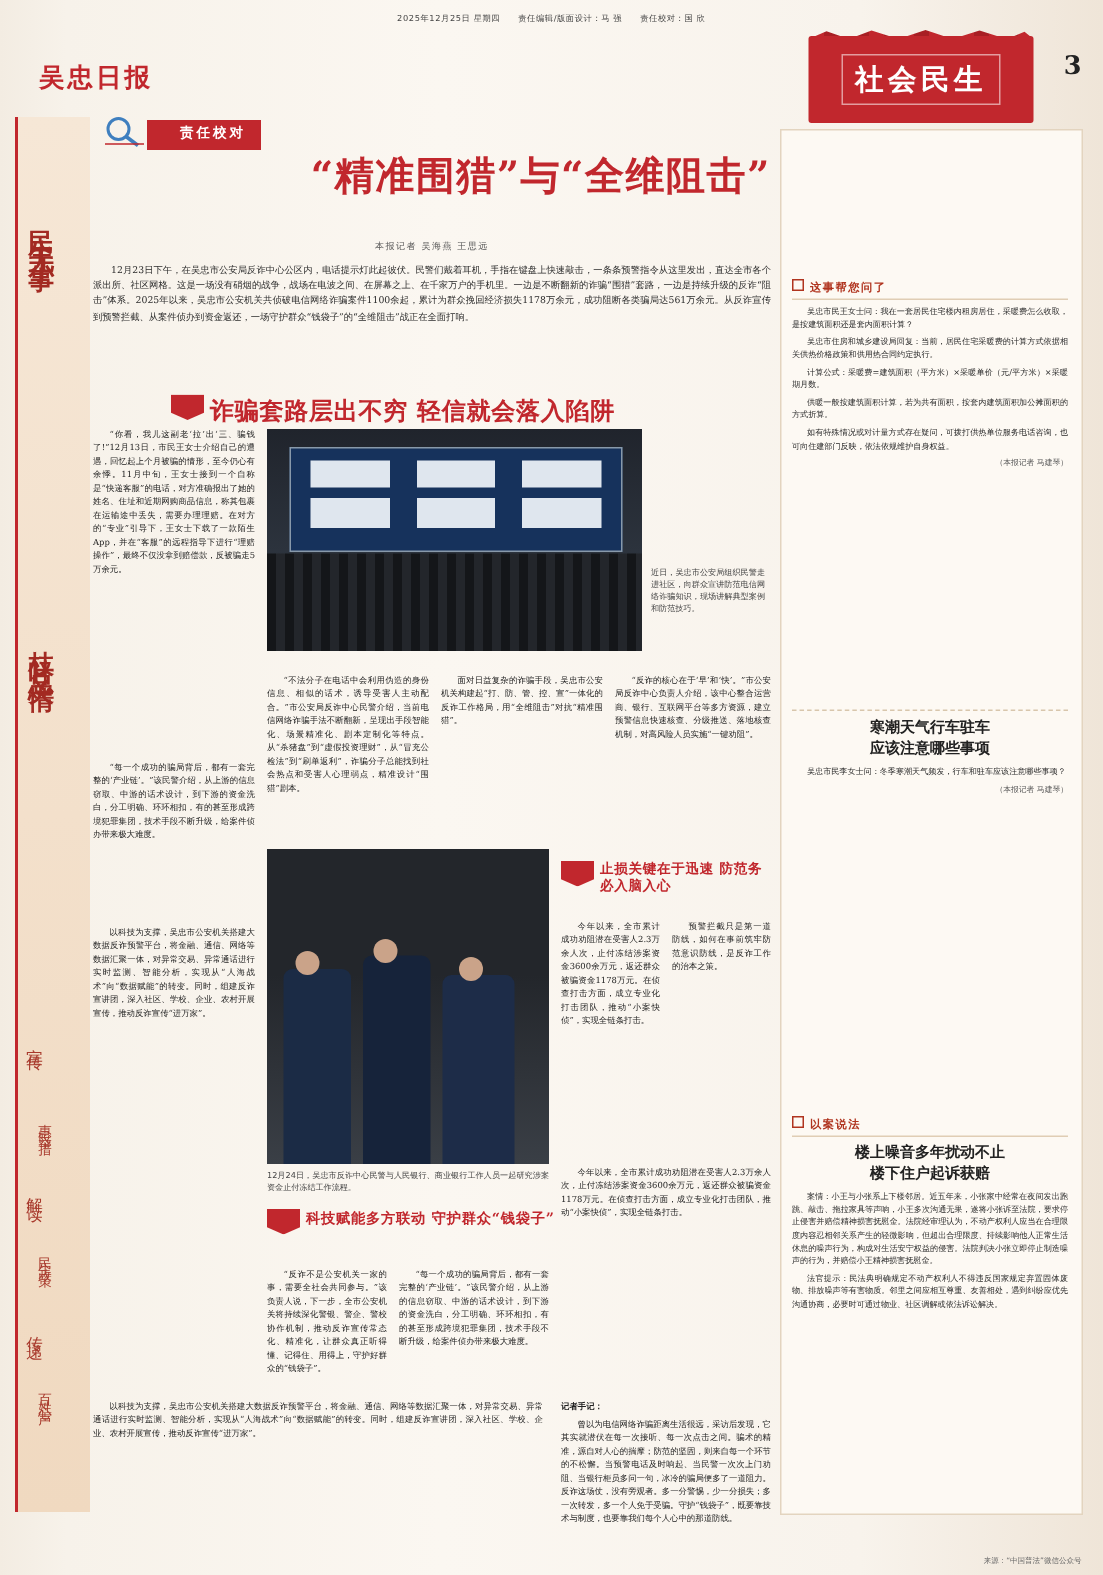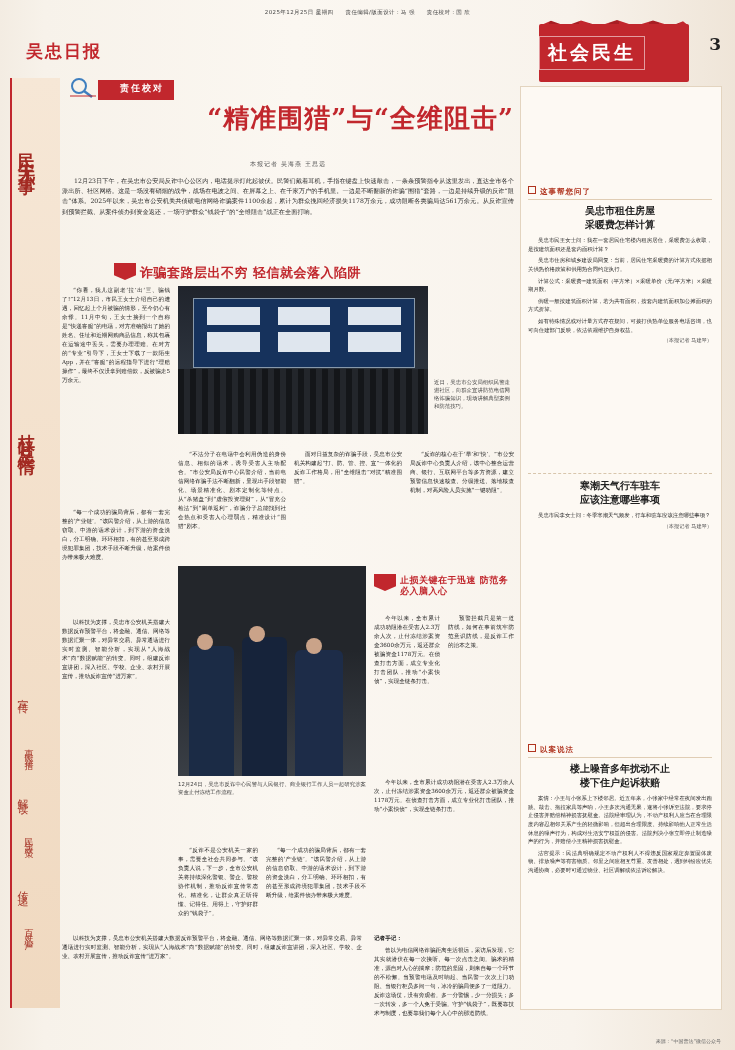--- a/index.html
+++ b/index.html
@@ -29,21 +29,21 @@
   }
   .pagenum{
     position:absolute;right:14px;top:34px;
     font-size:17px;font-weight:bold;color:#222;
     font-family:"DejaVu Serif",serif;
   }
   
   .sectionbadge{
     position:absolute;right:46px;top:24px;width:150px;height:58px;
     background:#c1272d;border-radius:2px;
-    display:flex;align-items:center;
+    display:flex;align-items:center;justify-content:center;
   }
   .sectionbadge .txt{
     color:#fff;font-size:19px;font-weight:bold;letter-spacing:3px;
     font-family:"DejaVu Serif",serif;
     border:1px solid rgba(255,255,255,.55);padding:3px 8px;
   }
   .roofline{
     position:absolute;right:46px;top:18px;width:150px;height:8px;
     background:repeating-linear-gradient(90deg,#c1272d 0 10px,#a81f24 10px 20px);
     clip-path:polygon(0 100%,8% 35%,18% 100%,28% 30%,40% 100%,52% 25%,64% 100%,76% 30%,88% 100%,96% 40%,100% 100%);
@@ -104,21 +104,21 @@
     font-family:"DejaVu Serif",serif;
   }
   
   .flaghead{position:absolute;height:18px;}
   .flaghead .flag{
     position:absolute;left:0;top:0;width:22px;height:17px;
     background:#c1272d;
     clip-path:polygon(0 0,100% 0,100% 72%,50% 100%,0 72%);
   }
   .flaghead .t{
-    position:absolute;left:26px;top:1px;font-size:13px;font-weight:bold;
+    position:absolute;left:26px;top:1px;font-size:16px;font-weight:bold;
     color:#c1272d;font-family:"DejaVu Serif",serif;letter-spacing:.5px;
     white-space:nowrap;
   }
   
   .photo{position:absolute;overflow:hidden;background:#6a6a66;}
   .cap{position:absolute;font-size:5.4px;color:#444;line-height:1.5;text-align:justify;}
   
   .p1{background:linear-gradient(180deg,#20242c 0%,#2c333d 55%,#1a1d22 100%);}
   .p1-screen{position:absolute;left:6%;top:8%;width:88%;height:46%;
     background:#16325c;border:1px solid #8899aa;}
@@ -284,20 +284,24 @@
     <div class="col" style="left:312px;top:536px;width:66px;">
       <p>今年以来，全市累计成功劝阻潜在受害人2.3万余人次，止付冻结涉案资金3600余万元，返还群众被骗资金1178万元。在侦查打击方面，成立专业化打击团队，推动“小案快侦”，实现全链条打击。</p>
     </div>
     <div class="col" style="left:386px;top:536px;width:66px;">
       <p>预警拦截只是第一道防线，如何在事前筑牢防范意识防线，是反诈工作的治本之策。</p>
     </div>
     <div class="col" style="left:0;top:540px;width:108px;">
       <p>以科技为支撑，吴忠市公安机关搭建大数据反诈预警平台，将金融、通信、网络等数据汇聚一体，对异常交易、异常通话进行实时监测、智能分析，实现从“人海战术”向“数据赋能”的转变。同时，组建反诈宣讲团，深入社区、学校、企业、农村开展宣传，推动反诈宣传“进万家”。</p>
     </div>
 
+    <div class="flaghead" style="left:116px;top:728px;width:200px;">
+      <div class="flag"></div>
+      <div class="t" style="font-size:9.5px;line-height:1.3;white-space:normal;width:180px;">科技赋能多方联动  守护群众“钱袋子”</div>
+    </div>
 
     <div class="col" style="left:116px;top:768px;width:80px;">
       <p>“反诈不是公安机关一家的事，需要全社会共同参与。”该负责人说，下一步，全市公安机关将持续深化警银、警企、警校协作机制，推动反诈宣传常态化、精准化，让群众真正听得懂、记得住、用得上，守护好群众的“钱袋子”。</p>
     </div>
     <div class="col" style="left:204px;top:768px;width:100px;">
       <p>“每一个成功的骗局背后，都有一套完整的‘产业链’。”该民警介绍，从上游的信息窃取、中游的话术设计，到下游的资金洗白，分工明确、环环相扣，有的甚至形成跨境犯罪集团，技术手段不断升级，给案件侦办带来极大难度。</p>
     </div>
     <div class="col" style="left:312px;top:700px;width:140px;">
       <p>今年以来，全市累计成功劝阻潜在受害人2.3万余人次，止付冻结涉案资金3600余万元，返还群众被骗资金1178万元。在侦查打击方面，成立专业化打击团队，推动“小案快侦”，实现全链条打击。</p>
     </div>
@@ -311,22 +315,20 @@
     </div>
   </div>
 
   <div class="sidebar"></div>
 
 
   <div class="sb-section" style="top:186px;">
     <div class="sb-flag">
       <span class="sq"></span><span>这事帮您问了</span>
     </div>
-    <div class="sb-title" style="white-space:pre-line;">吴忠市租住房屋
-采暖费怎样计算</div>
     <div class="sb-body">
       <p>吴忠市民王女士问：我在一套居民住宅楼内租房居住，采暖费怎么收取，是按建筑面积还是套内面积计算？</p>
       <p>吴忠市住房和城乡建设局回复：当前，居民住宅采暖费的计算方式依据相关供热价格政策和供用热合同约定执行。</p>
       <p>计算公式：采暖费=建筑面积（平方米）×采暖单价（元/平方米）×采暖期月数。</p>
       <p>供暖一般按建筑面积计算，若为共有面积，按套内建筑面积加公摊面积的方式折算。</p>
       <p>如有特殊情况或对计量方式存在疑问，可拨打供热单位服务电话咨询，也可向住建部门反映，依法依规维护自身权益。</p>
     </div>
     <div class="sb-sign">（本报记者  马建琴）</div>
   </div>
 

